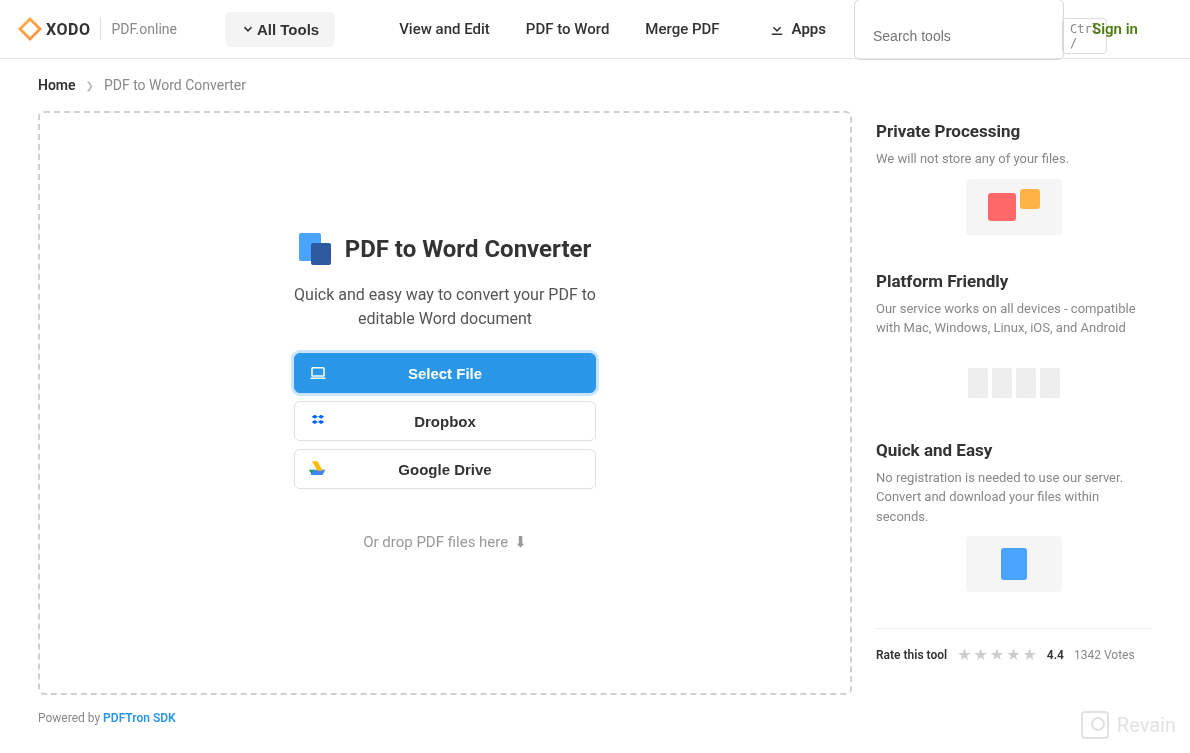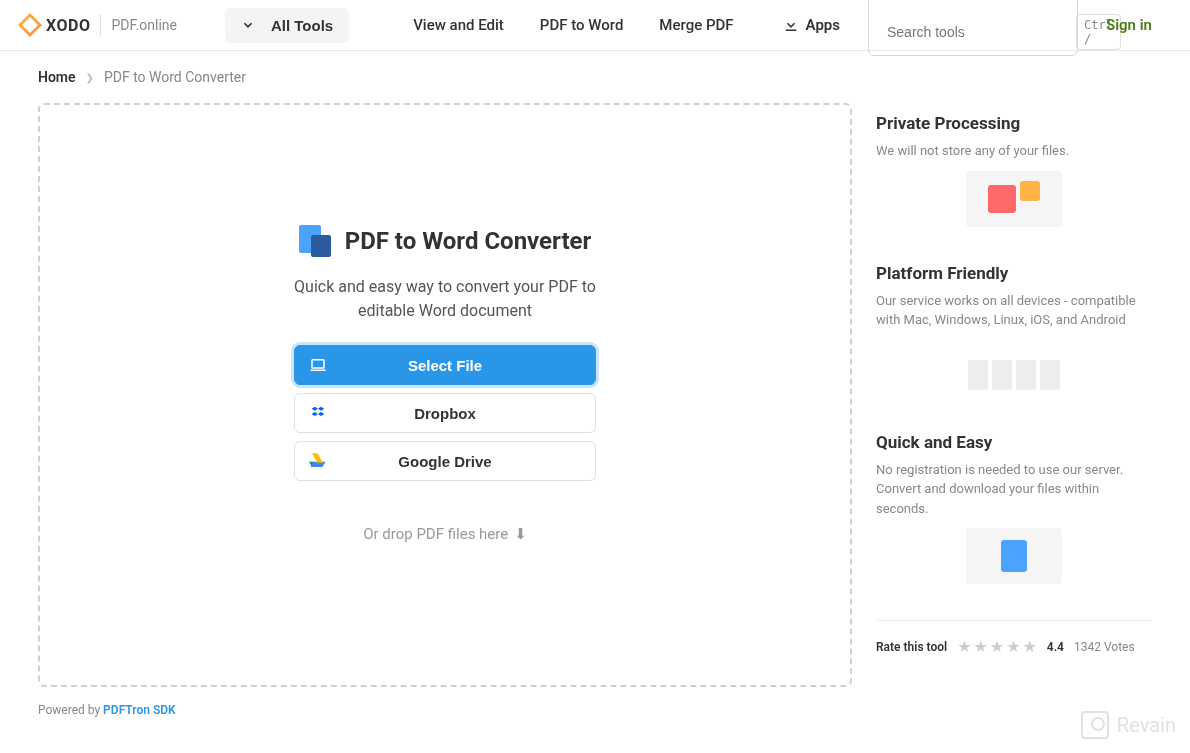--- a/index.html
+++ b/index.html
@@ -10,21 +10,21 @@
   width: 1190px;
   height: 753px;
   overflow: hidden;
 }
 
 
 .header {
   display: flex;
   align-items: center;
   padding: 0 18px;
-  height: 51px;
+  height: 59px;
   border-bottom: 1px solid #e8e8e8;
   gap: 8px;
 }
 .logo {
   display: flex;
   align-items: center;
   gap: 4px;
 }
 .logo-icon {
   width: 24px;
@@ -54,21 +54,21 @@
 }
 .logo-sub {
   font-size: 14px;
   color: #888;
   font-weight: 400;
 }
 
 .all-tools-btn {
   display: flex;
   align-items: center;
-  gap: 16px;
+  gap: 2px;
   background: #f4f4f4;
   border: none;
   border-radius: 6px;
   padding: 9px 16px;
   font-size: 15px;
   font-weight: 600;
   color: #333;
   cursor: pointer;
   margin-left: 40px;
 }

